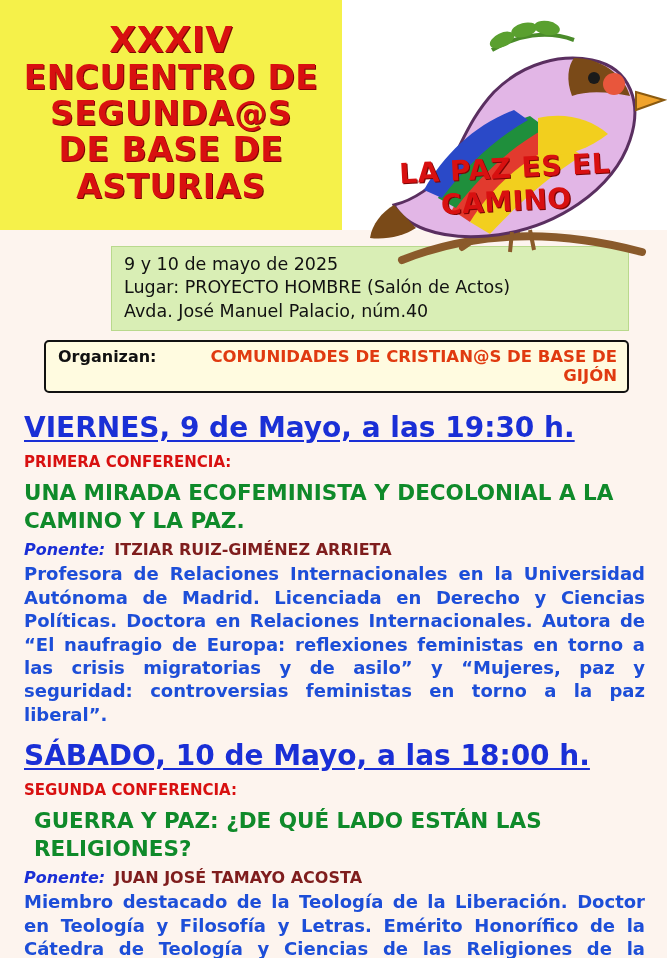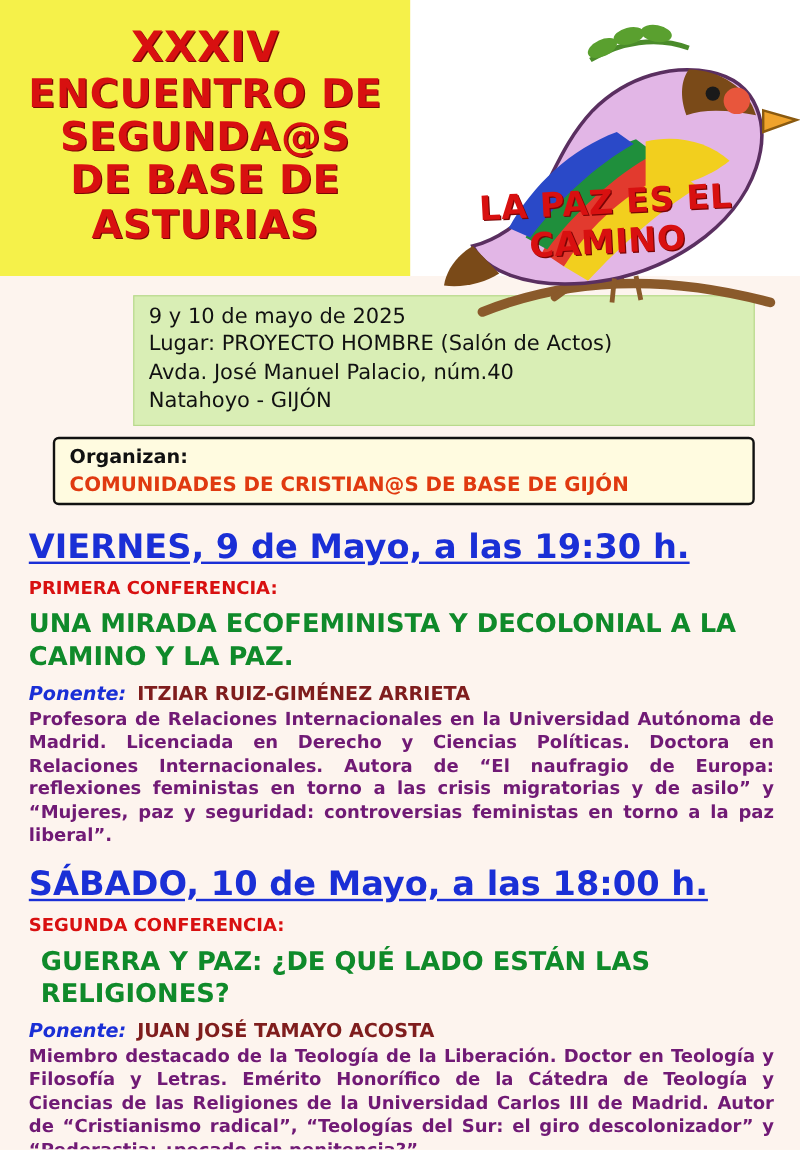--- a/index.html
+++ b/index.html
@@ -83,22 +83,21 @@
     font-family: "DejaVu Sans", sans-serif;
   }
   .organizan-box {
     margin: 9px 22px 0 28px;
     background: #fffbe0;
     border: 2px solid #111;
     border-radius: 5px;
     padding: 5px 10px 6px 12px;
     display: flex;
     align-items: baseline;
-    gap: 4px;
-    flex-direction: column;
+    gap: 15px;
   }
   .organizan-label {
     font-weight: bold;
     font-size: 16px;
     color: #111;
     font-family: "DejaVu Sans", sans-serif;
   }
   .organizan-value {
     font-weight: bold;
     font-size: 16.5px;
@@ -146,23 +145,23 @@
     font-style: italic;
     font-size: 16px;
   }
   .ponente-name {
     color: #7f1d1d;
     font-weight: bold;
     font-size: 16px;
     margin-left: 4px;
   }
   .bio {
-    font-size: 15px;
+    font-size: 18px;
     line-height: 1.30;
-    color: #701a75;
+    color: #1d4ed8;
     text-align: justify;
     font-weight: bold;
     font-family: "DejaVu Sans", sans-serif;
   }
   .gap { height: 13px; }
 </style>
 </head>
 <body>
 
 <div class="poster">
@@ -211,21 +210,20 @@
       </svg>
       <div class="bird-slogan">LA PAZ ES EL CAMINO</div>
     </div>
   </div>
 
   <div class="info-wrap">
     <div class="info-box">
       <div class="info-line">9 y 10 de mayo de 2025</div>
       <div class="info-line">Lugar: PROYECTO HOMBRE (Salón de Actos)</div>
       <div class="info-line">Avda. José Manuel Palacio, núm.40</div>
-      <div class="info-line">Natahoyo - GIJÓN</div>
     </div>
 
     <div class="organizan-box">
       <span class="organizan-label">Organizan:</span>
       <span class="organizan-value">COMUNIDADES DE CRISTIAN@S DE BASE DE GIJÓN</span>
     </div>
   </div>
 
   <div class="program">
 

